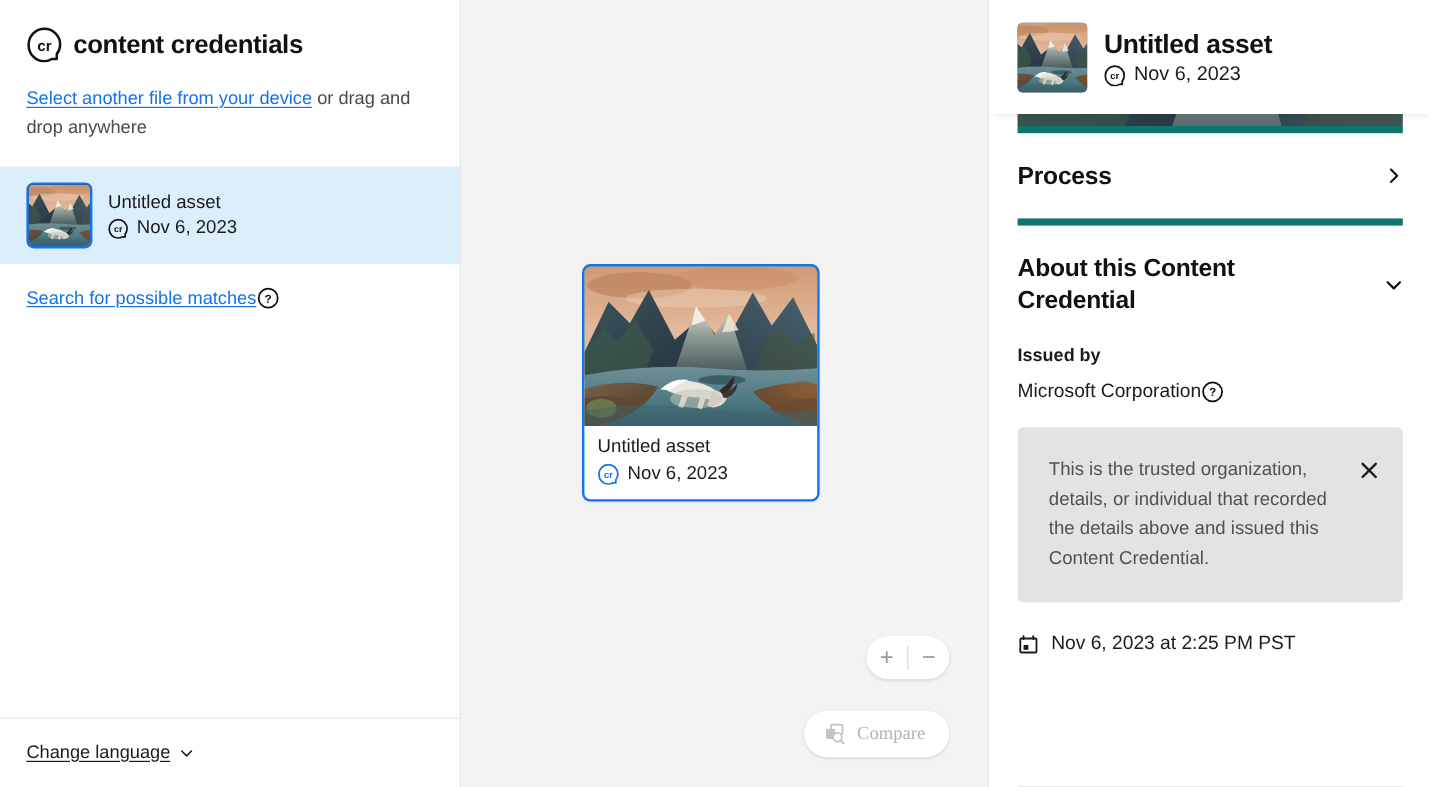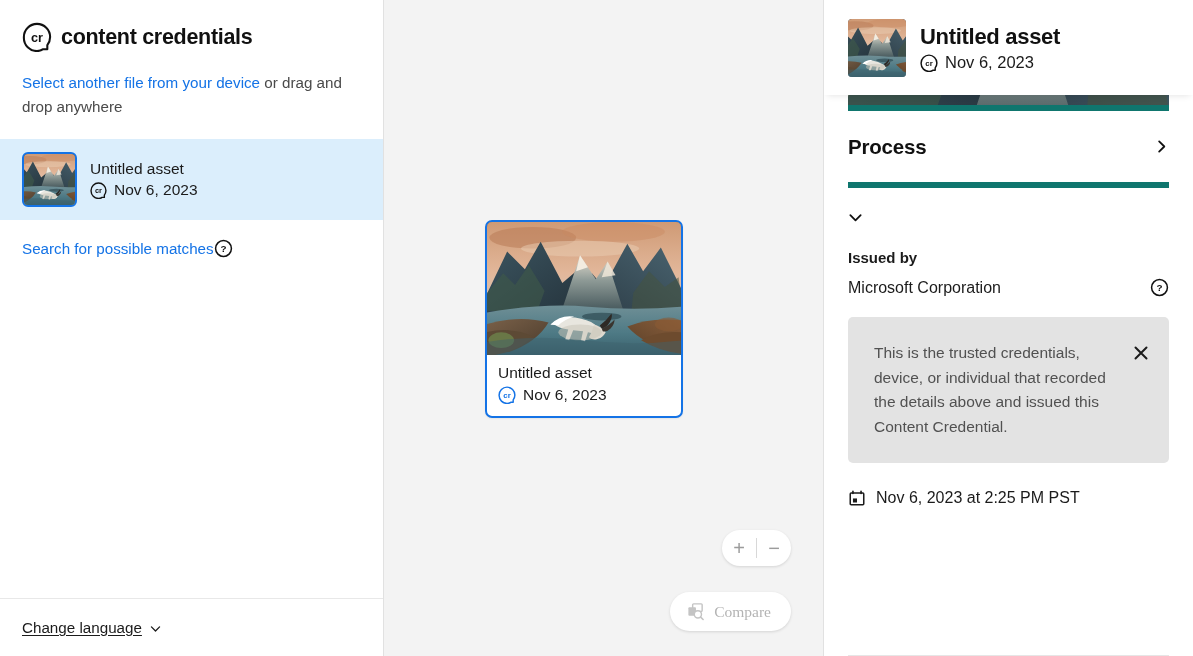--- a/index.html
+++ b/index.html
@@ -25,21 +25,21 @@
   .brand { display: flex; align-items: center; gap: 9px; padding: 22px 0 0 22px; }
   .cr-logo { width: 30px; height: 30px; display: block; flex: 0 0 30px; }
   .brand-name { font-size: 21.5px; font-weight: 700; letter-spacing: -0.3px; color: #111; }
 
   .dropzone-text {
     padding: 19px 22px 0 22px;
     font-size: 15.2px; line-height: 24px; color: #4a4a4a;
     max-width: 370px;
   }
   .link-blue {
-    color: #1473e6; cursor: pointer;
+    color: #1473e6; text-decoration: underline; cursor: pointer;
     text-underline-offset: 2px;
   }
 
   .asset-item {
     margin-top: 20px;
     background: #dbeefc;
     display: flex; align-items: center; gap: 13px;
     padding: 13px 22px; height: 81px;
     cursor: pointer;
   }
@@ -135,21 +135,21 @@
     margin: 0 24px; border-top: 6px solid #0f766e;
     display:flex; align-items:center; justify-content:space-between;
     padding: 22px 0; cursor:pointer; gap: 12px;
   }
   .rp-sec-title { font-size: 20.5px; font-weight:700; letter-spacing:-0.2px; color:#111; line-height:27px; }
   .rp-sec-title.wrap { max-width: 230px; }
   .chev { width:15px; height:15px; flex:0 0 15px; }
 
   .rp-field { margin: 2px 24px; }
   .rp-field-label { font-size: 15px; font-weight: 700; color:#1b1b1b; margin-bottom: 12px; }
-  .rp-field-value-row { display:flex; align-items:center; justify-content:space-between; }
+  .rp-field-value-row { display:flex; align-items:center; }
   .rp-field-value { font-size: 16px; color:#1b1b1b; }
 
   .tooltip {
     margin: 20px 24px 0 24px; background:#e3e3e3; border-radius: 5px;
     display:flex; align-items:flex-start; justify-content:space-between;
     padding: 24px 20px 24px 26px; gap: 14px;
   }
   .tooltip-text { font-size: 15.5px; line-height: 24.5px; color:#515151; max-width: 240px; }
   .tooltip-close { width:16px; height:16px; flex:0 0 16px; cursor:pointer; margin-top: 4px; }
 
@@ -347,20 +347,21 @@
       <div class="rp-section">
         <span class="rp-sec-title">Process</span>
         <span class="chev">
           <svg viewBox="0 0 16 16" width="15" height="15">
             <path d="M5.5 2.5 L11 8 L5.5 13.5" fill="none" stroke="#111" stroke-width="1.9" stroke-linecap="round" stroke-linejoin="round"></path>
           </svg>
         </span>
       </div>
 
       <div class="rp-section">
+        <span class="rp-sec-title wrap">About this Content Credential</span>
         <span class="chev">
           <svg viewBox="0 0 16 16" width="15" height="15">
             <path d="M2.5 5.5 L8 11 L13.5 5.5" fill="none" stroke="#111" stroke-width="1.9" stroke-linecap="round" stroke-linejoin="round"></path>
           </svg>
         </span>
       </div>
 
       <div class="rp-field">
         <div class="rp-field-label">Issued by</div>
         <div class="rp-field-value-row">
@@ -368,21 +369,21 @@
           <span class="help-icon">
             <svg viewBox="0 0 24 24" width="19" height="19">
               <circle cx="12" cy="12" r="10" fill="none" stroke="#111" stroke-width="1.9"></circle>
               <text x="12" y="16.6" font-family="Liberation Sans, sans-serif" font-size="12.5" font-weight="700" fill="#111" text-anchor="middle">?</text>
             </svg>
           </span>
         </div>
       </div>
 
       <div class="tooltip">
-        <span class="tooltip-text">This is the trusted credentials, device, or individual that recorded the details above and issued this Content Credential.</span>
+        <span class="tooltip-text">This is the trusted organization, details, or individual that recorded the details above and issued this Content Credential.</span>
         <span class="tooltip-close">
           <svg viewBox="0 0 16 16" width="16" height="16">
             <path d="M2.5 2.5 L13.5 13.5 M13.5 2.5 L2.5 13.5" stroke="#1b1b1b" stroke-width="2" stroke-linecap="round"></path>
           </svg>
         </span>
       </div>
 
       <div class="rp-field issued-on">
         <div class="issued-on-row">
           <span class="cal-icon">

